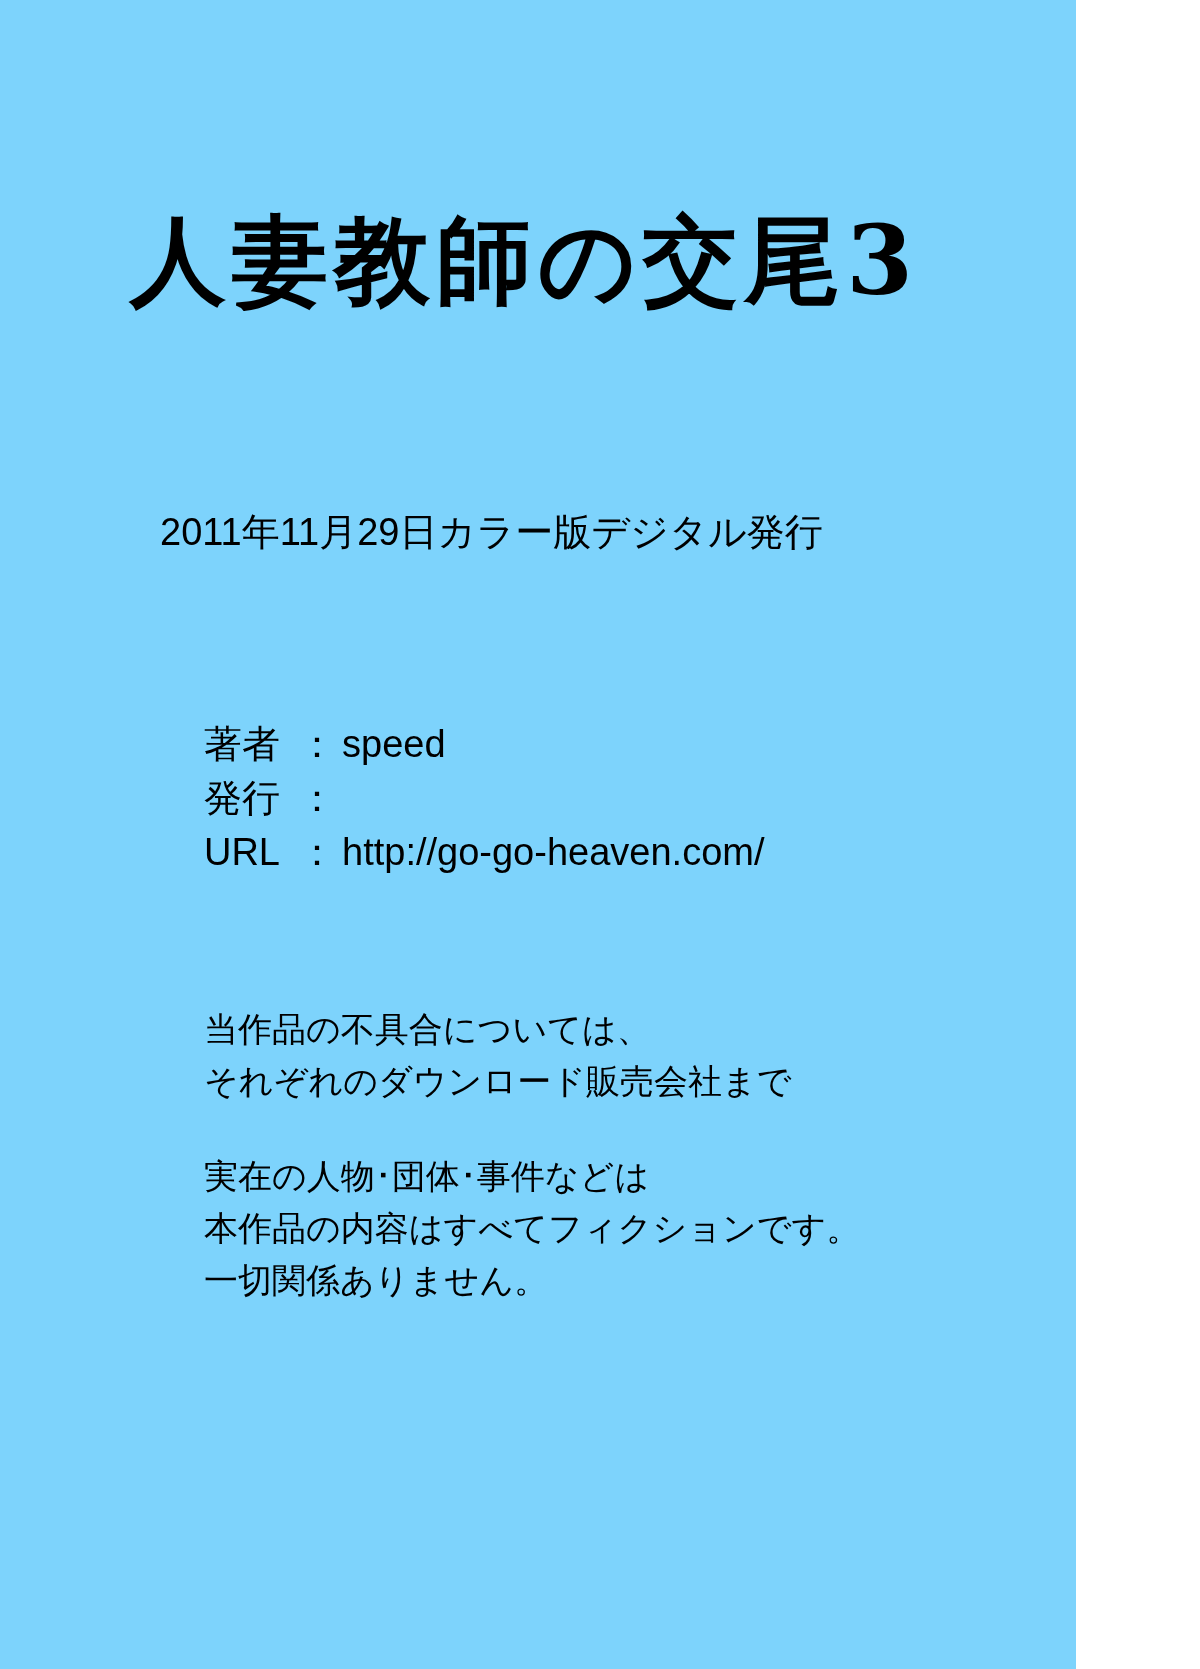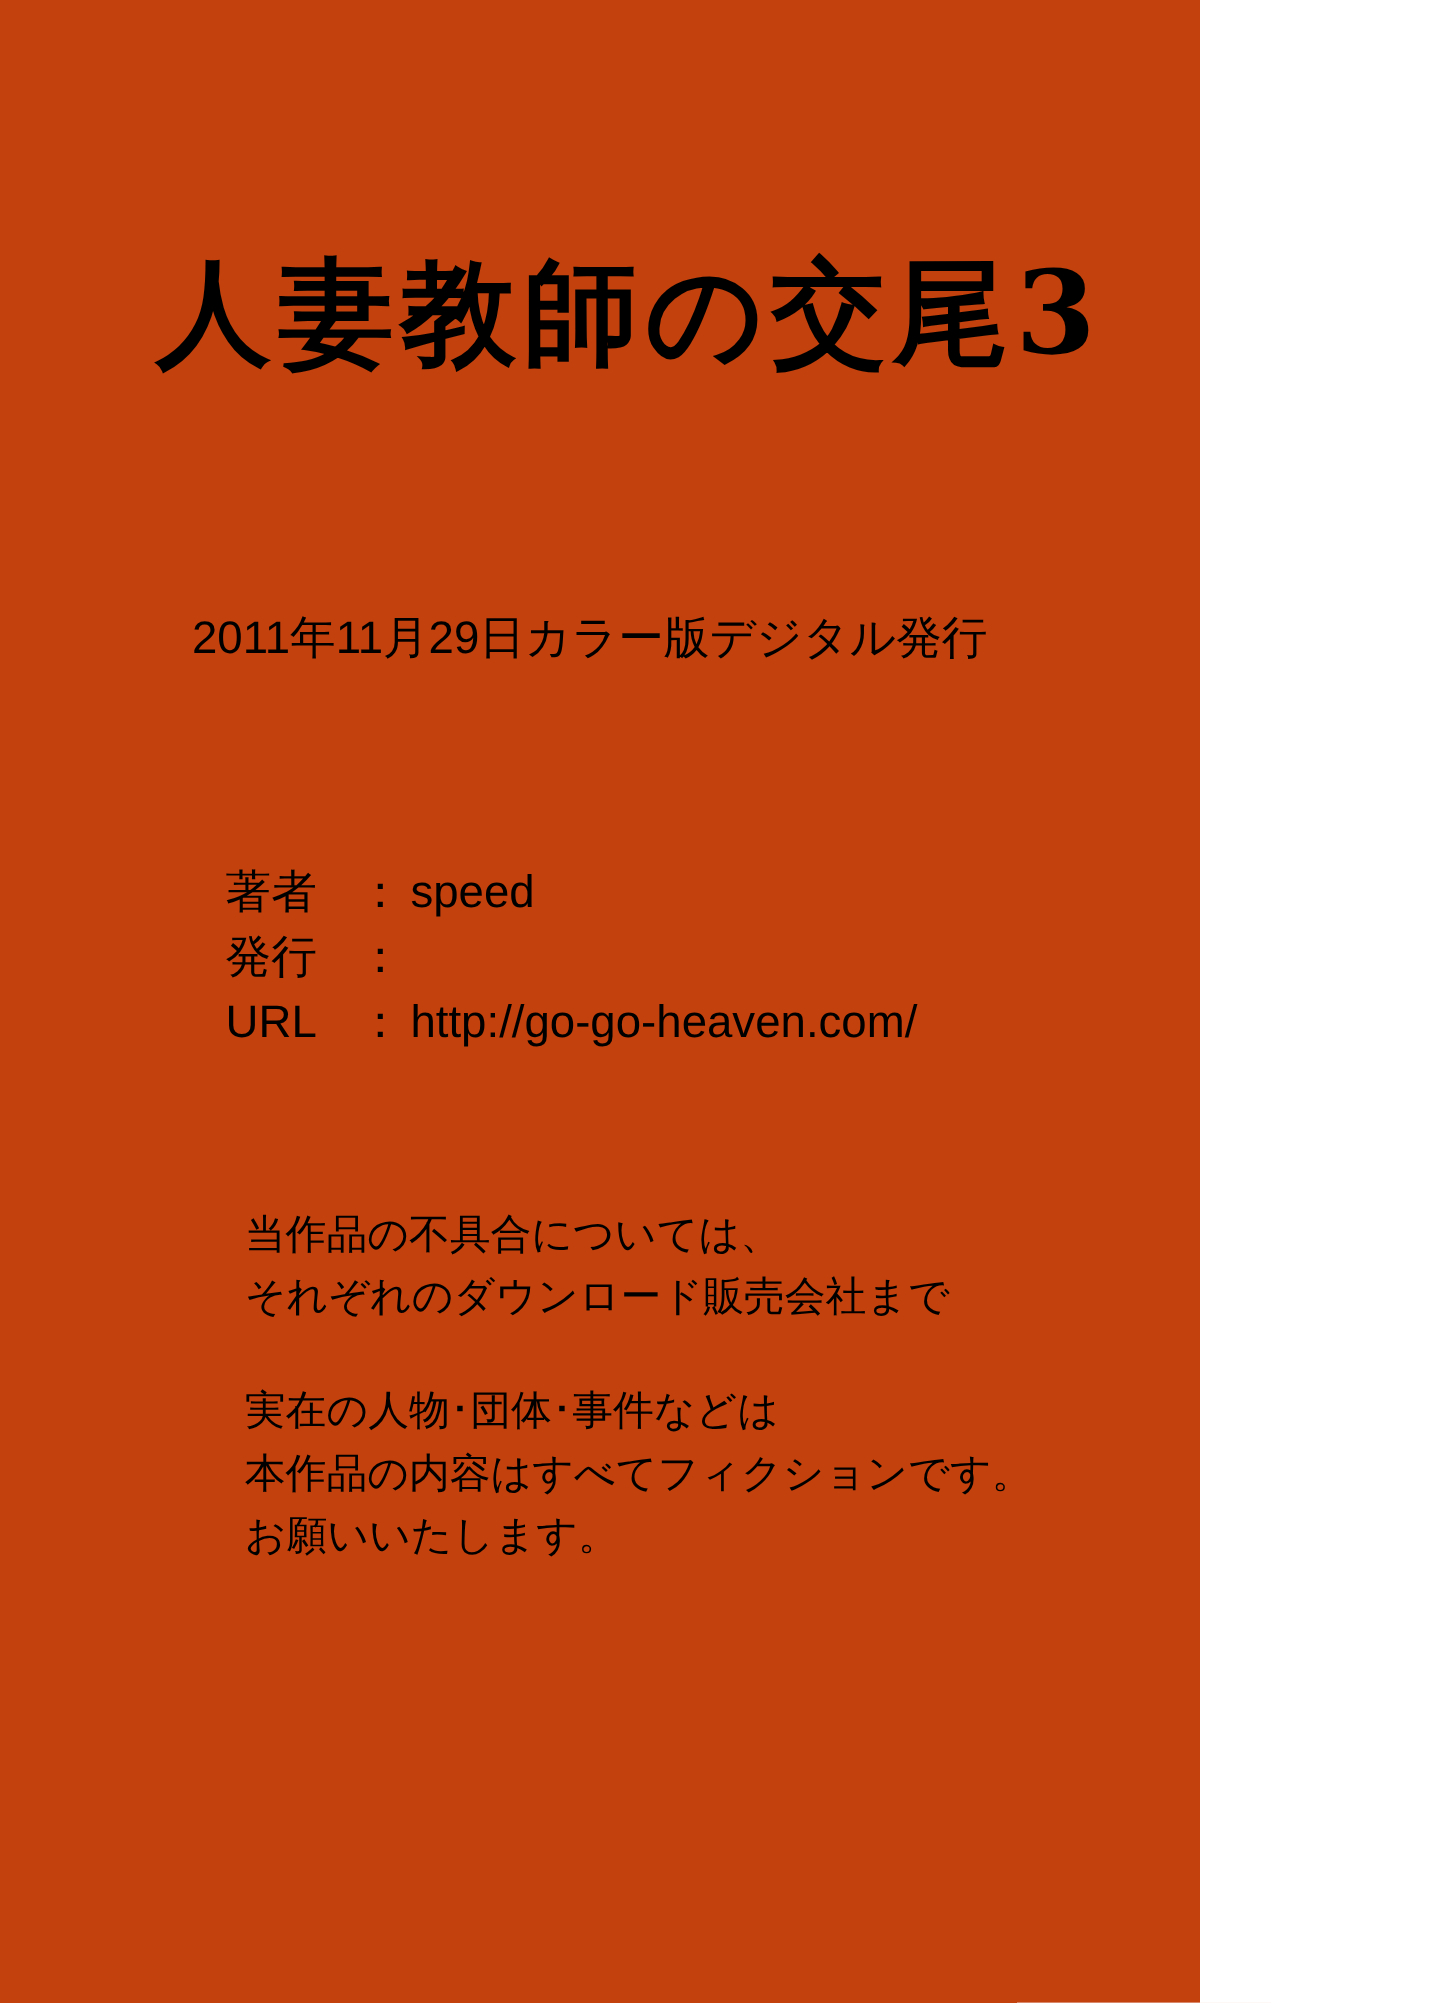--- a/index.html
+++ b/index.html
@@ -2,23 +2,23 @@
 <html><head>
 <meta charset="utf-8">
 <style>
   html, body {
     margin: 0;
     padding: 0;
     background: #ffffff;
   }
   .page {
     position: relative;
-    width: 1000px;
+    width: 1076px;
     height: 1669px;
-    background: #c2410c;
+    background: #7dd3fc;
     font-family: "Liberation Sans", sans-serif;
     color: #000000;
     overflow: hidden;
   }
 
   .colophon-title {
     position: absolute;
     left: 130px;
     top: 208px;
     font-family: "DejaVu Serif", serif;
@@ -47,20 +47,21 @@
     line-height: 1.42;
   }
   .credit-row {
     display: flex;
     white-space: nowrap;
     align-items: baseline;
   }
   .credit-label {
     display: inline-block;
     min-width: 108px;
+    text-align: center;
   }
   .credit-sep {
     display: inline-block;
     padding: 0 6px 0 2px;
   }
   .credit-value { display: inline-block; text-align: right; }
 
   .notes {
     position: absolute;
     left: 204px;
@@ -105,17 +106,17 @@
   <div class="notes">
     <p>
       </p>
       <div>当作品の不具合については、</div>
       <div>それぞれのダウンロード販売会社まで</div>
     <p></p>
     <p>
       </p>
       <div>実在の人物･団体･事件などは</div>
       <div>本作品の内容はすべてフィクションです。</div>
-      <div>お願いいたします。</div>
+      <div>一切関係ありません。</div>
     <p></p>
   </div>
 
 </div>
 
 </body></html>

